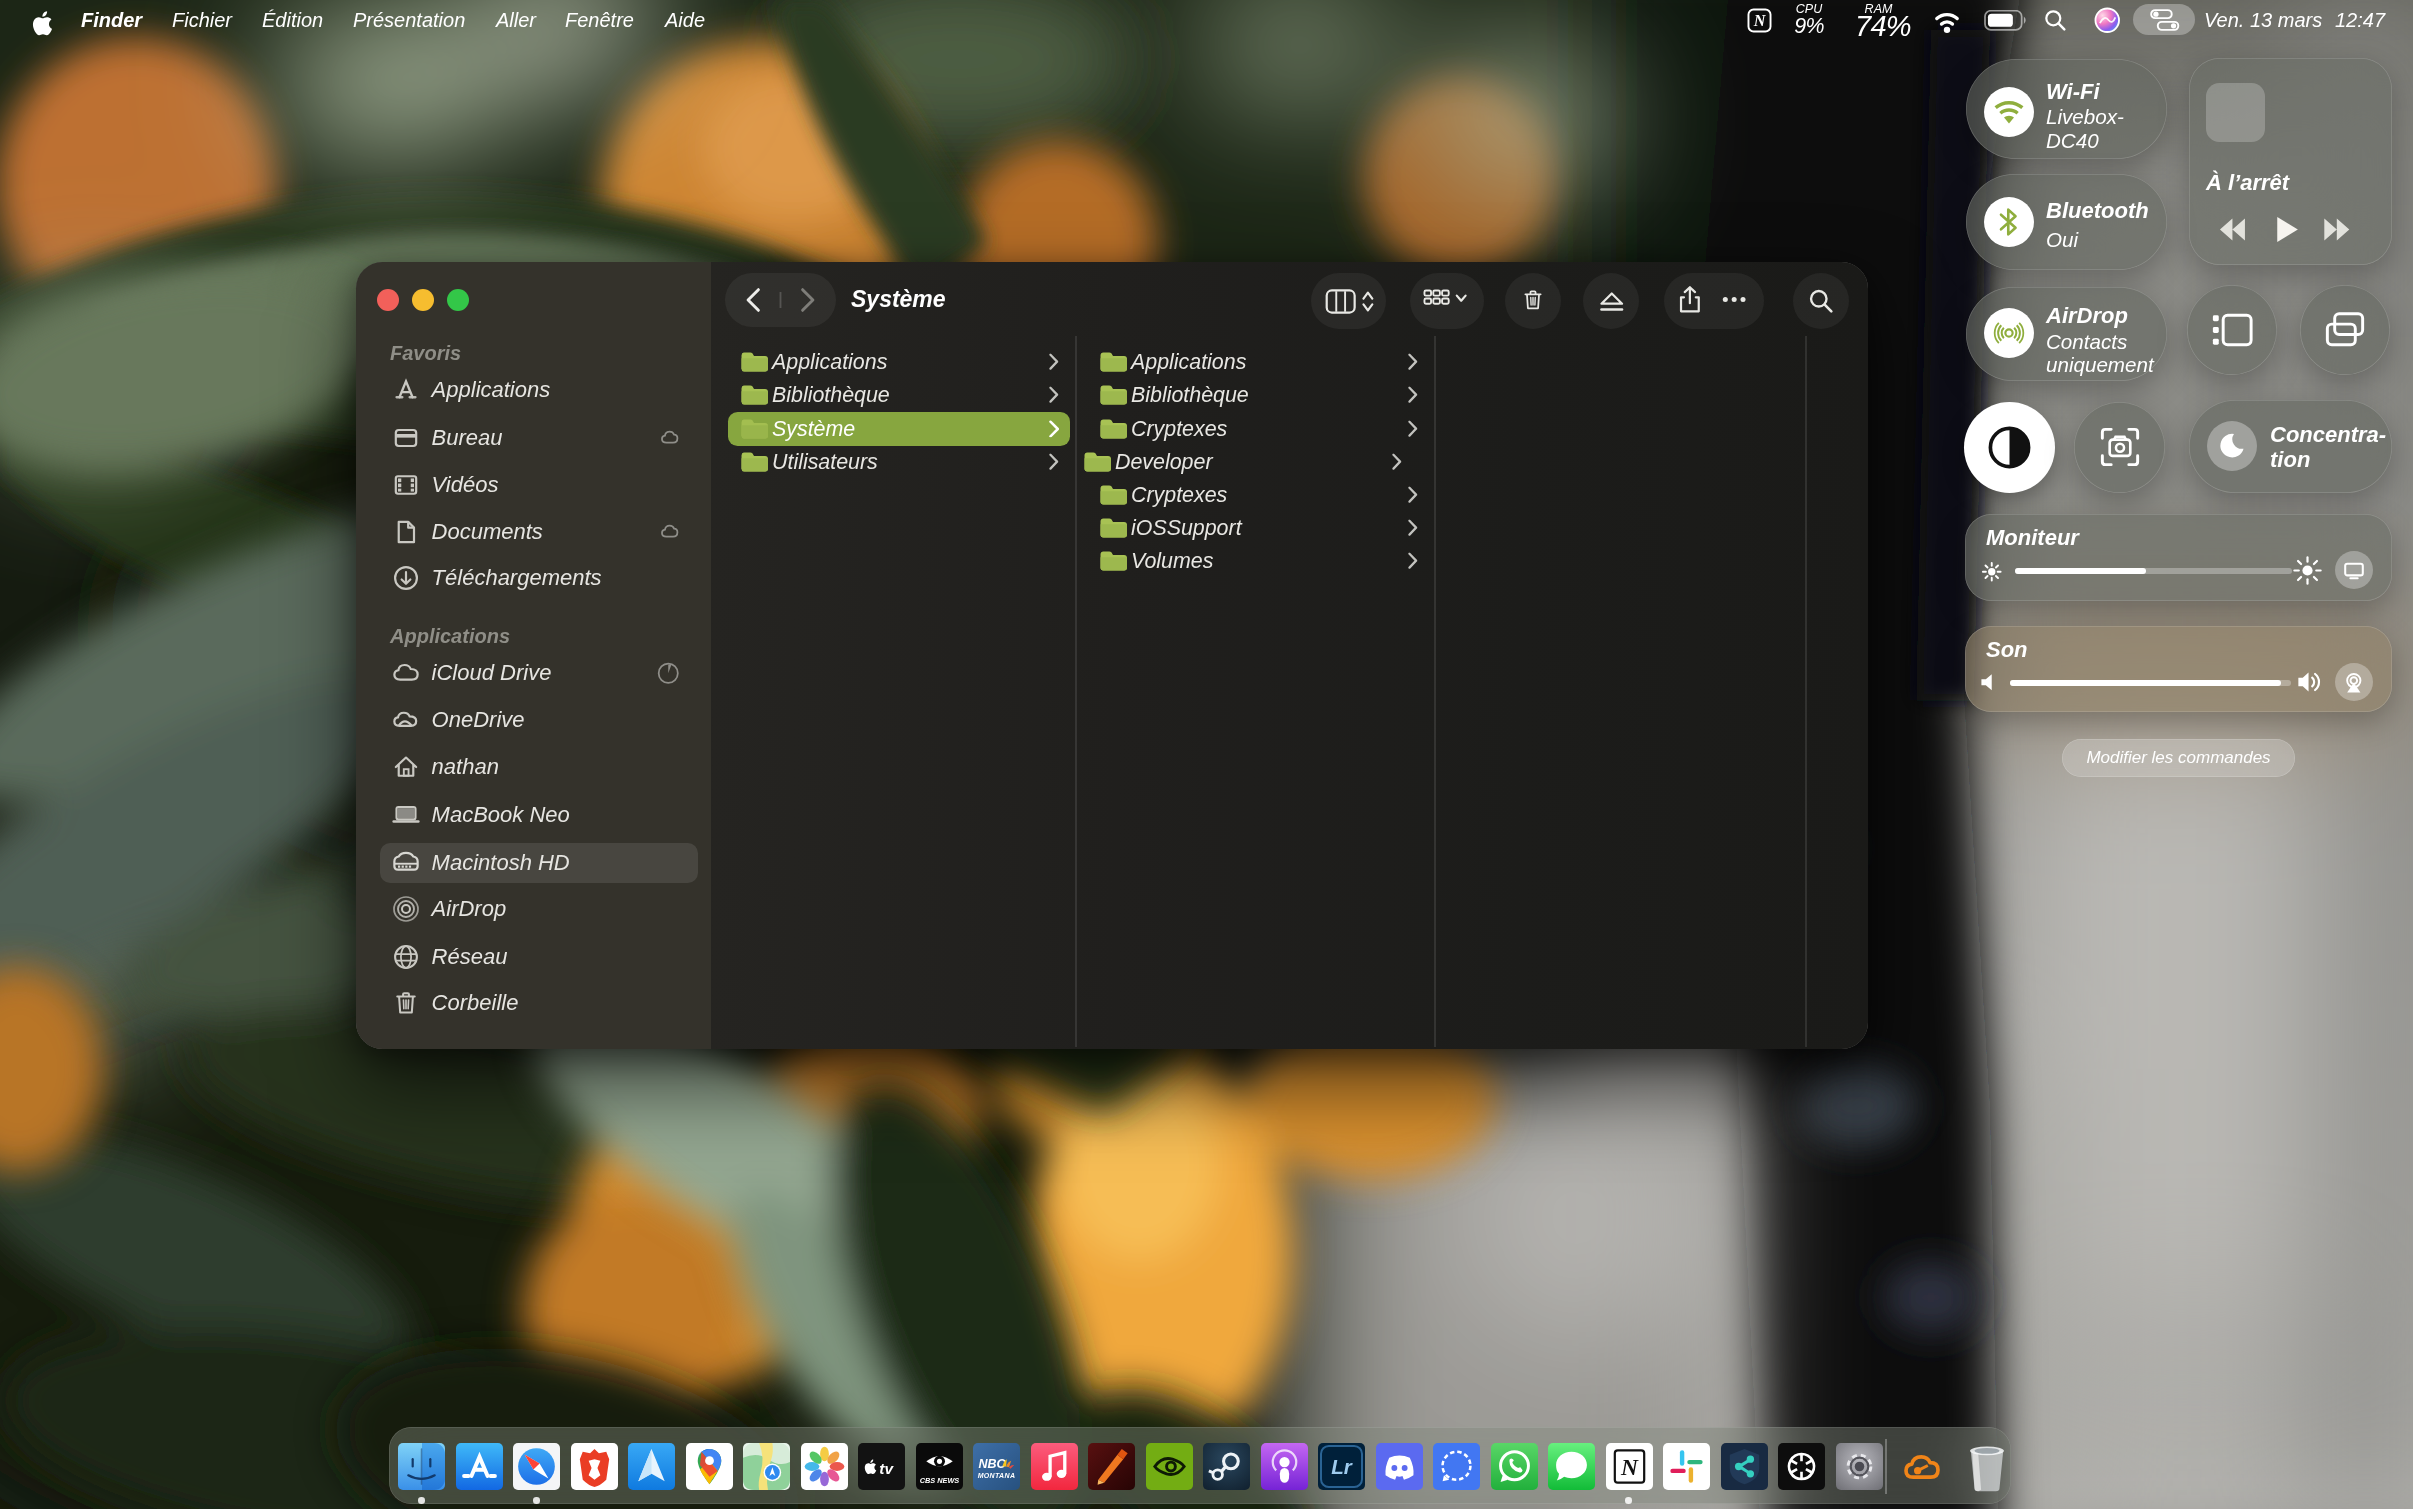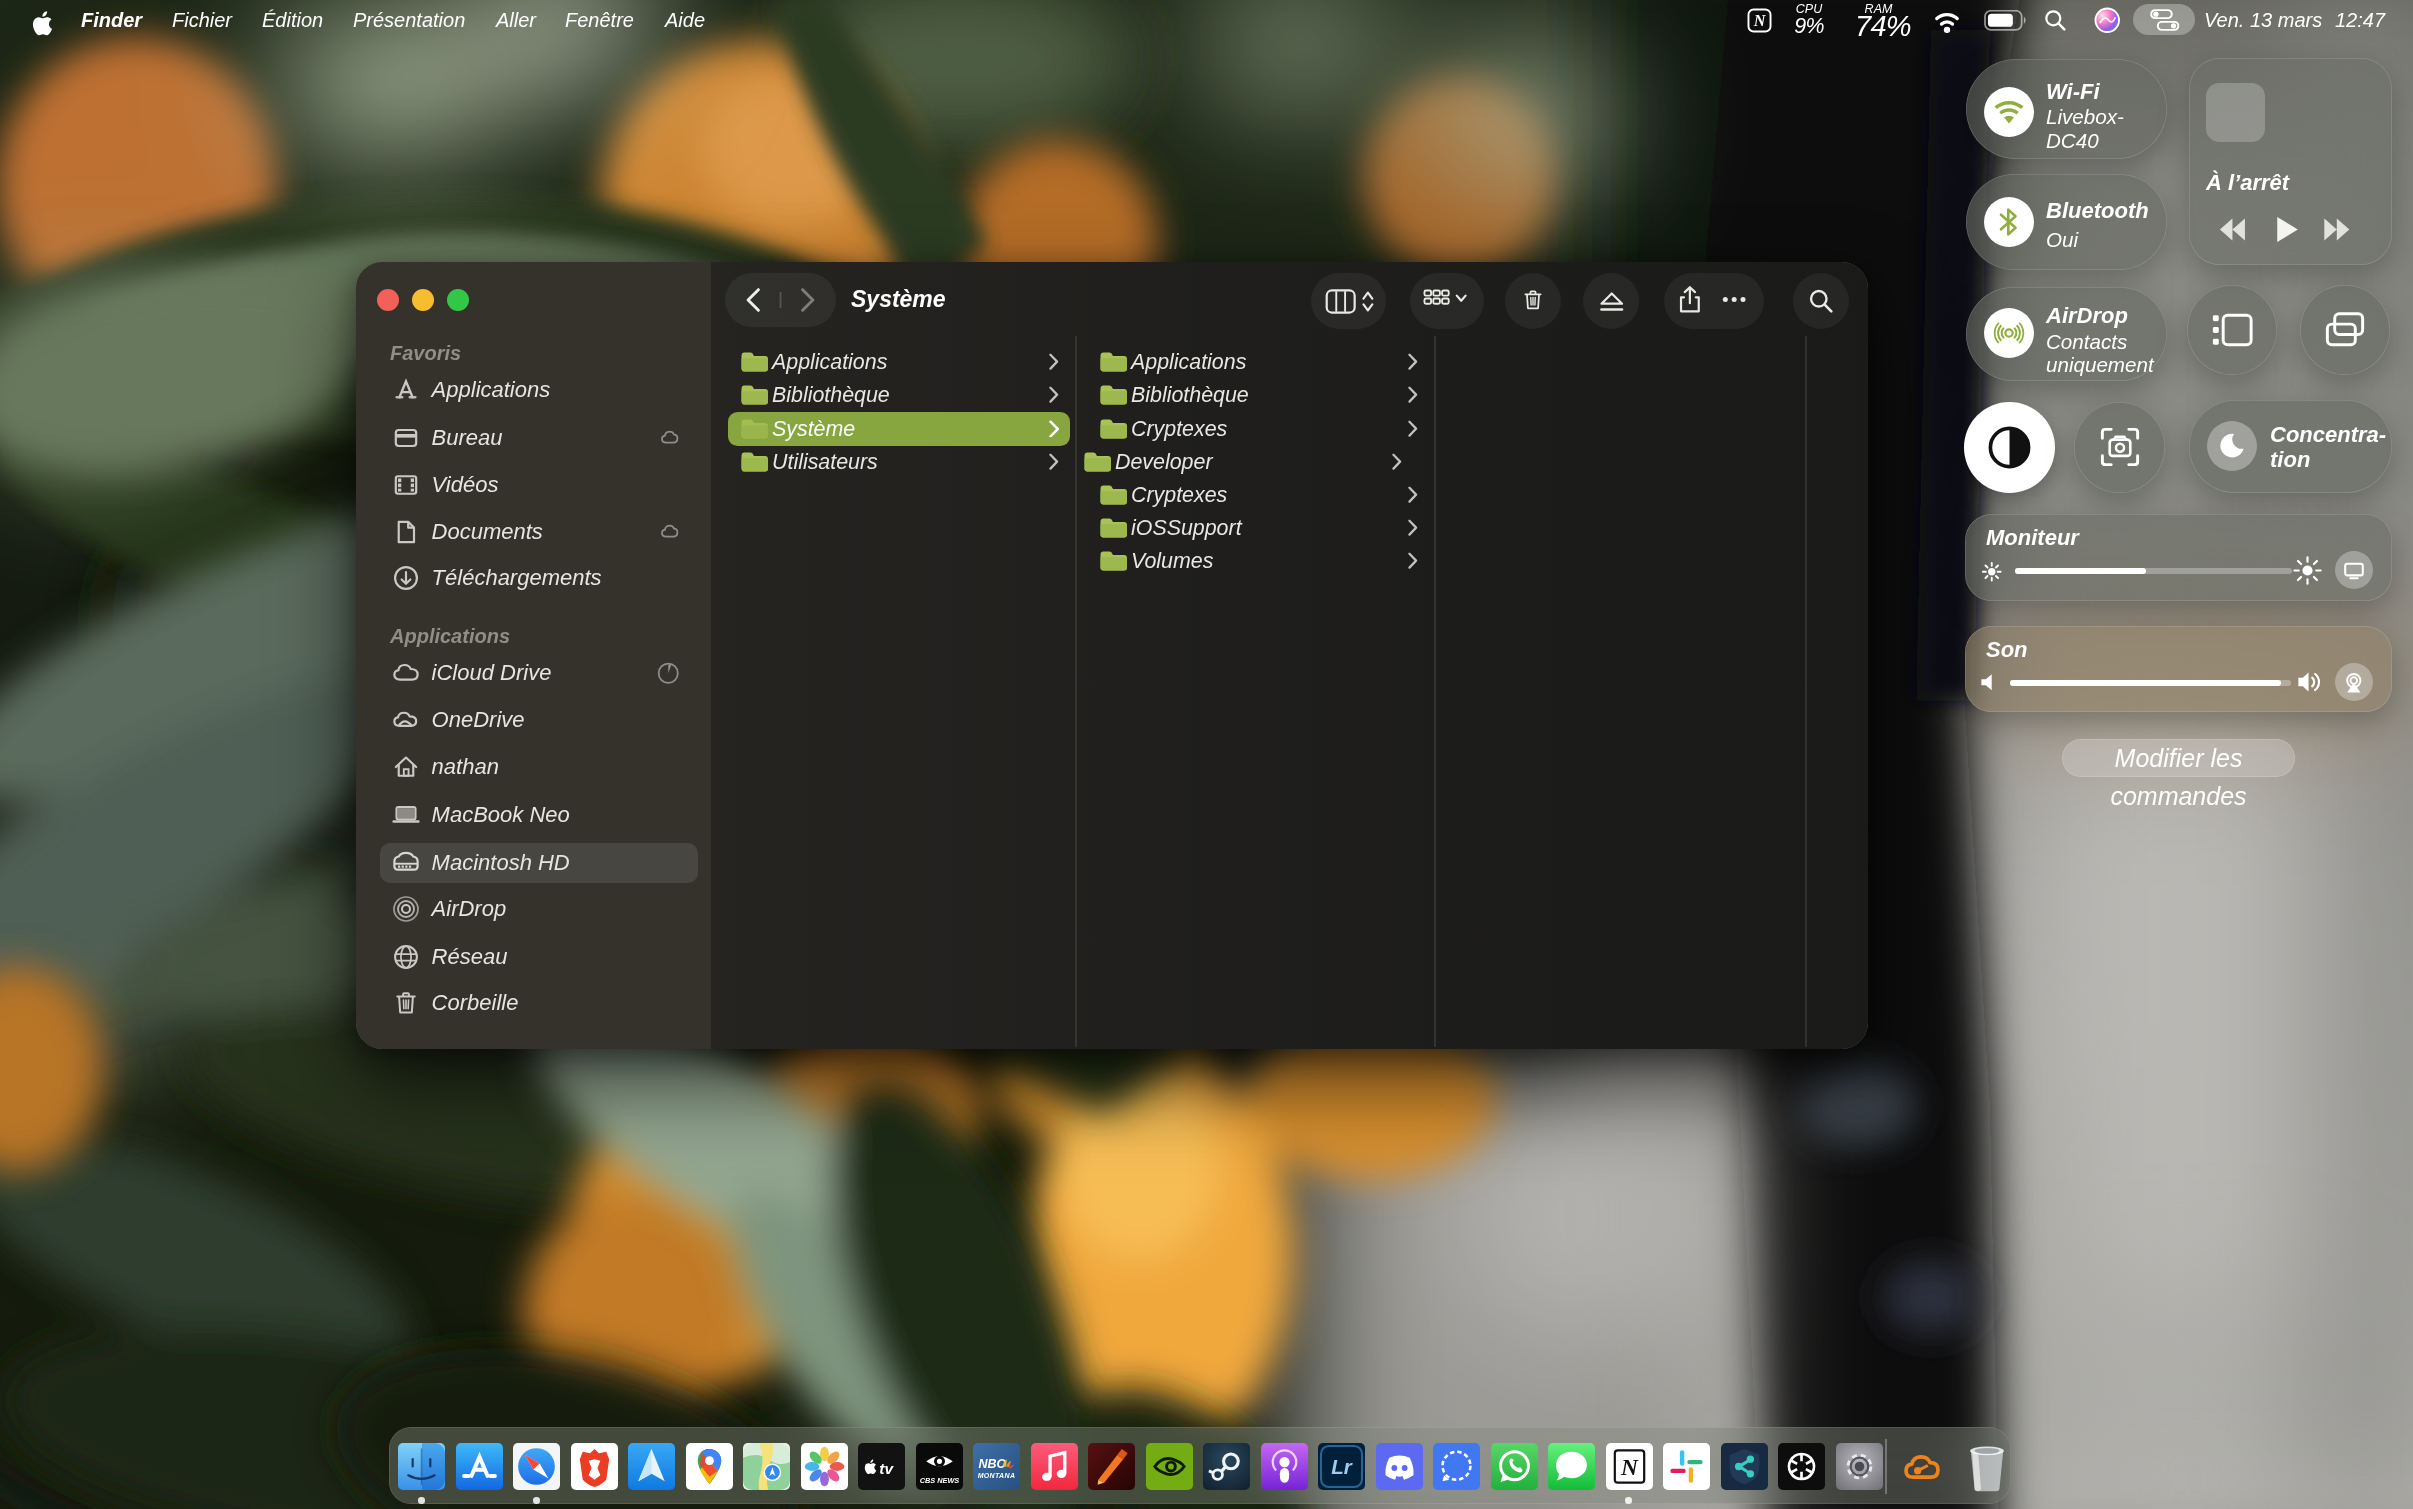--- a/index.html
+++ b/index.html
@@ -677,21 +677,21 @@
   <div class="abs" style="left:2335px;top:663px;width:38px;height:38px;border-radius:50%;background:rgba(255,255,255,0.30)"></div>
   <svg class="abs" style="left:2342px;top:671px" width="23.6" height="23.6" viewBox="0 0 32 32">
         <g fill="none" stroke="#fff" stroke-width="2.6">
           <circle cx="16" cy="13" r="4.5"></circle>
           <circle cx="16" cy="13" r="9"></circle>
         </g>
         <path d="M16 16 L25 29 L7 29 Z" fill="#fff"></path>
       </svg>
 
   <div class="abs" style="left:2062px;top:739px;width:233px;height:38px;border-radius:19px;background:rgba(255,255,255,0.20);backdrop-filter:blur(22px);box-shadow:0 0 0 0.7px rgba(255,255,255,0.2) inset"></div>
-  <div class="abs" style="left:2062px;top:739px;width:233px;height:38px;line-height:38px;text-align:center;color:#fff;font-size:25px;font-weight:500">Modifier les commandes</div>
+  <div class="abs" style="left:2062px;top:739px;width:233px;height:38px;line-height:38px;text-align:center;color:#fff;font-size:17px;font-weight:500">Modifier les commandes</div>
 </div>
 <div id="dock"></div>
 <div id="dockicons">
 
   <div class="dicon" style="left:398px;background:linear-gradient(180deg,#7fd2f7,#3a90e8)">
     <div class="abs" style="left:23.6px;top:0;width:23.6px;height:47px;border-radius:0 11px 11px 0;background:linear-gradient(180deg,#4aa8ee,#2377d8)"></div>
     <svg class="abs" style="left:0;top:0" width="47" height="47" viewBox="0 0 64 64">
           <g stroke="#123a6b" stroke-width="3" fill="none" stroke-linecap="round">
             <path d="M20 22 L20 32"></path>
             <path d="M44 22 L44 32"></path>

